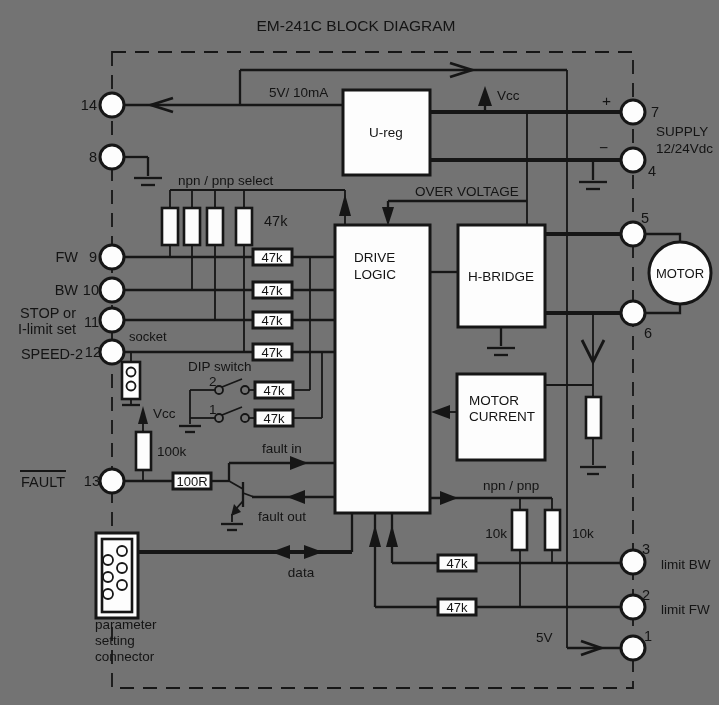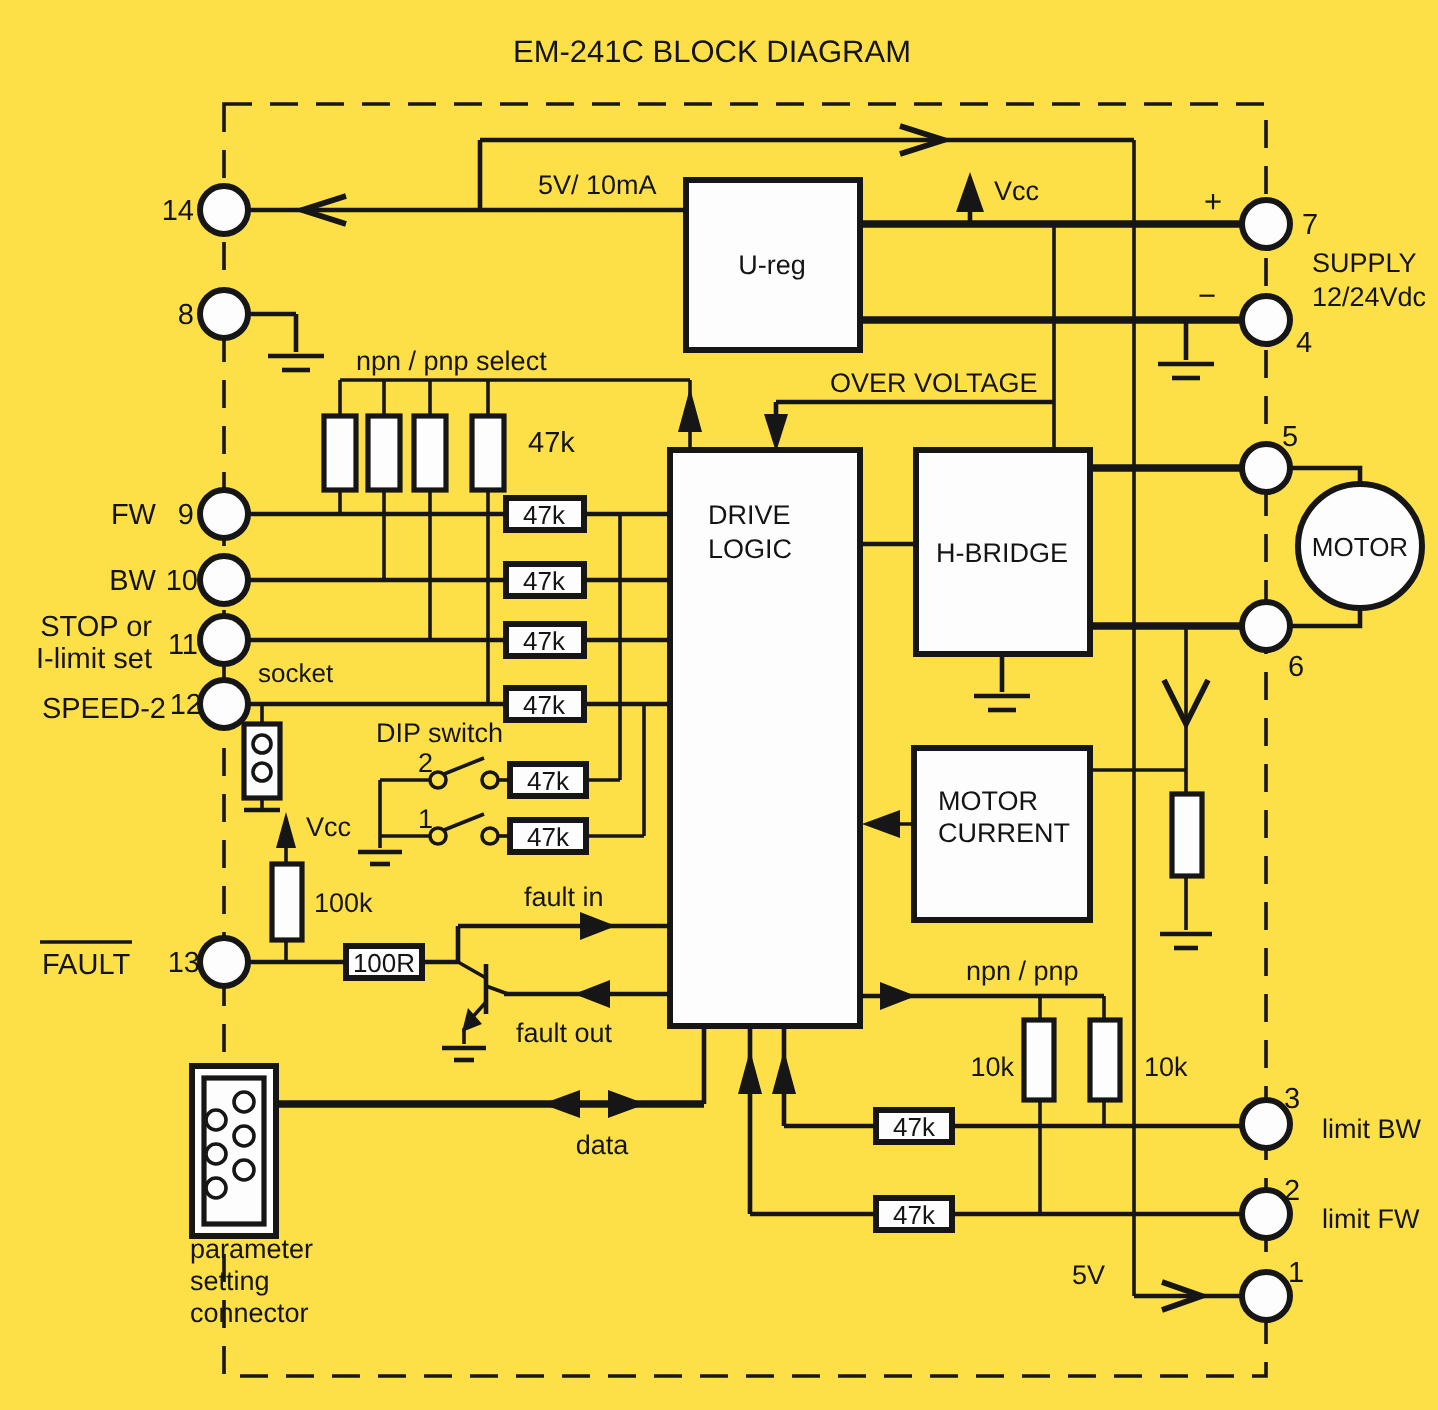--- a/index.html
+++ b/index.html
@@ -1,16 +1,16 @@
 <!DOCTYPE html>
 <html><head>
 <meta charset="utf-8">
 <style>
   html,body { margin:0; padding:0; background:#fdfdfd; }
-  .stage { width:719px; height:705px; position:relative; background:#fde047; }
+  .stage { width:719px; height:705px; position:relative; background:#737373; }
   svg text { font-family:"Liberation Sans", sans-serif; fill:#141414; }
   .wire  { fill:none; stroke:#161616; stroke-width:2.3; }
   .thin  { stroke-width:1.8; }
   .thick { stroke-width:3.8; }
   .dash  { fill:none; stroke:#161616; stroke-width:1.8; stroke-dasharray:14 9; }
   .box   { fill:#fdfdfd; stroke:#161616; stroke-width:3; }
   .rbox  { fill:#fdfdfd; stroke:#161616; stroke-width:2.6; }
   .pin   { fill:#fdfdfd; stroke:#161616; stroke-width:3; }
   .arr   { fill:#161616; stroke:none; }
   .oarr  { fill:none; stroke:#161616; stroke-width:2.8; }

